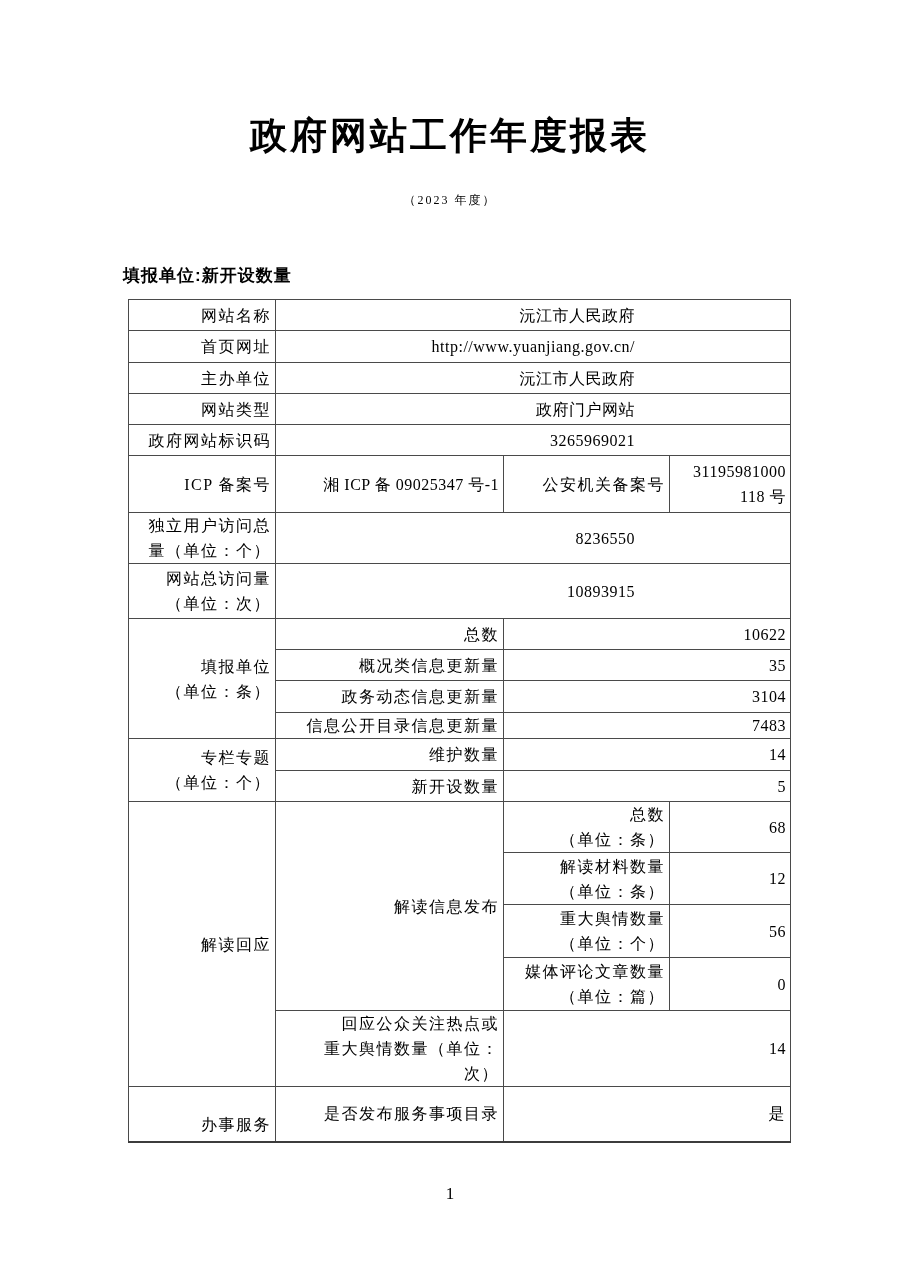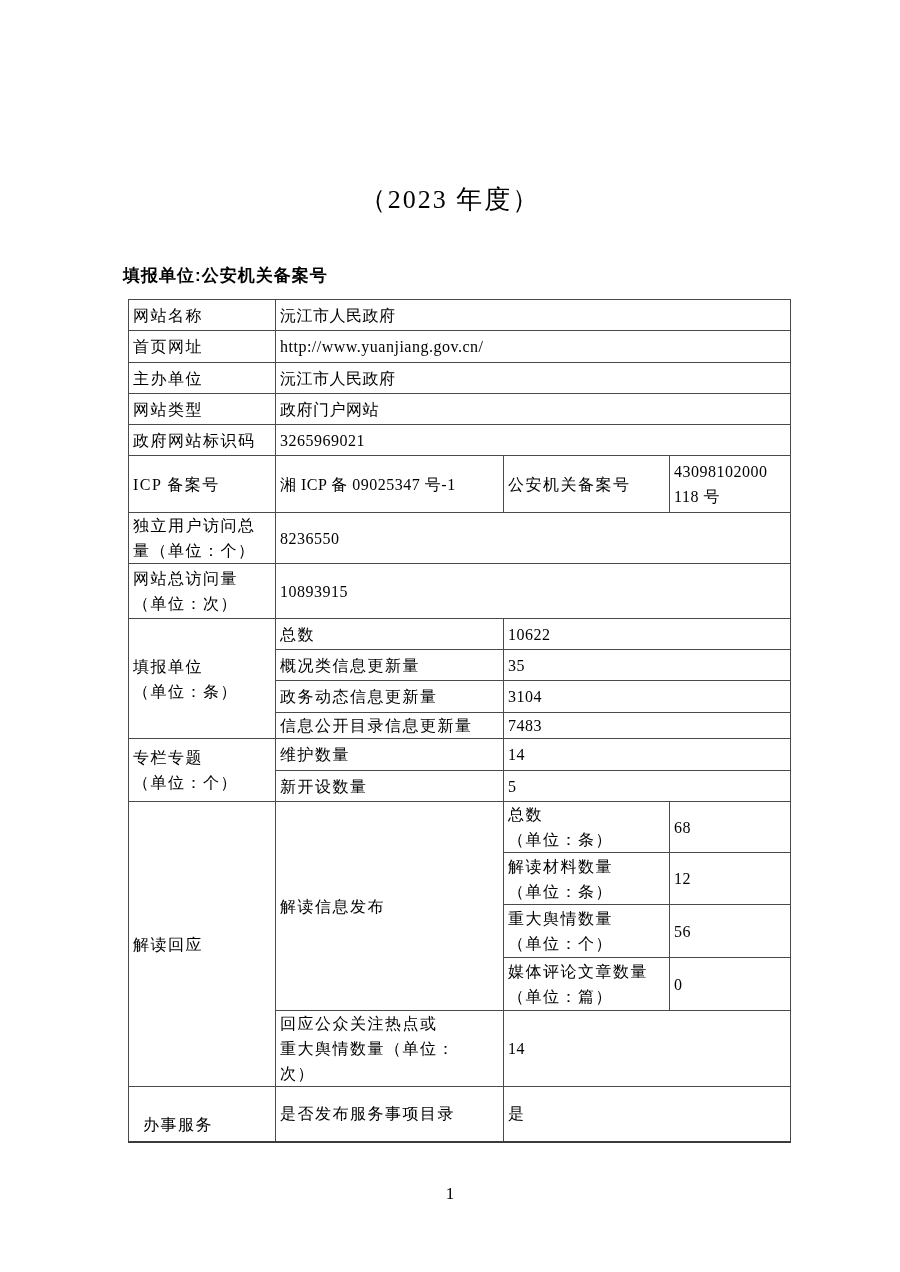--- a/index.html
+++ b/index.html
@@ -27,21 +27,21 @@
     font-size: 37px;
     letter-spacing: 3px;
     line-height: 48px;
   }
   .doc-subtitle {
     position: absolute;
     top: 186px;
     left: 0;
     width: 900px;
     text-align: center;
-    font-size: 26px;
+    font-size: 12px;
     letter-spacing: 2px;
     line-height: 28px;
   }
   .unit-line {
     position: absolute;
     top: 264px;
     left: 123px;
     font-family: "Liberation Sans", "DejaVu Sans", sans-serif;
     font-weight: bold;
     font-size: 17px;
@@ -53,21 +53,21 @@
     top: 299px;
     left: 128px;
     width: 662px;
     border-collapse: collapse;
     table-layout: fixed;
     border: 1px solid #4a4a4a;
     border-bottom: 2px solid #3c3c3c;
   }
   .report-table td {
     border: 1px solid #4a4a4a;
-    text-align: left;
+    text-align: right;
     vertical-align: middle;
     font-size: 16px;
     line-height: 25px;
     letter-spacing: 1.5px;
     padding: 0 4px;
     white-space: pre-line;
     overflow: hidden;
   }
   .report-table td.num {
     letter-spacing: 0.5px;
@@ -90,22 +90,23 @@
     text-align: center;
     font-size: 17px;
     line-height: 24px;
   }
 </style>
 </head>
 <body>
 
 <div class="page">
 
+  <div class="doc-title">政府网站工作年度报表</div>
   <div class="doc-subtitle">（2023 年度）</div>
-  <div class="unit-line">填报单位:公安机关备案号</div>
+  <div class="unit-line">填报单位:新开设数量</div>
 
   <table class="report-table">
     <colgroup>
       <col style="width:147px">
       <col style="width:228px">
       <col style="width:166px">
       <col style="width:121px">
     </colgroup>
 
     <tbody>
@@ -127,21 +128,21 @@
     </tr>
     <tr style="height:31px">
       <td>政府网站标识码</td>
       <td colspan="3" class="fullval num">3265969021</td>
     </tr>
 
     <tr style="height:57px">
       <td>ICP 备案号</td>
       <td class="num">湘 ICP 备 09025347 号-1</td>
       <td>公安机关备案号</td>
-      <td class="num">43098102000
+      <td class="num">31195981000
 118 号</td>
     </tr>
 
     <tr style="height:40px">
       <td>独立用户访问总
 量（单位：个）</td>
       <td colspan="3" class="fullval num">8236550</td>
     </tr>
     <tr style="height:55px">
       <td>网站总访问量

